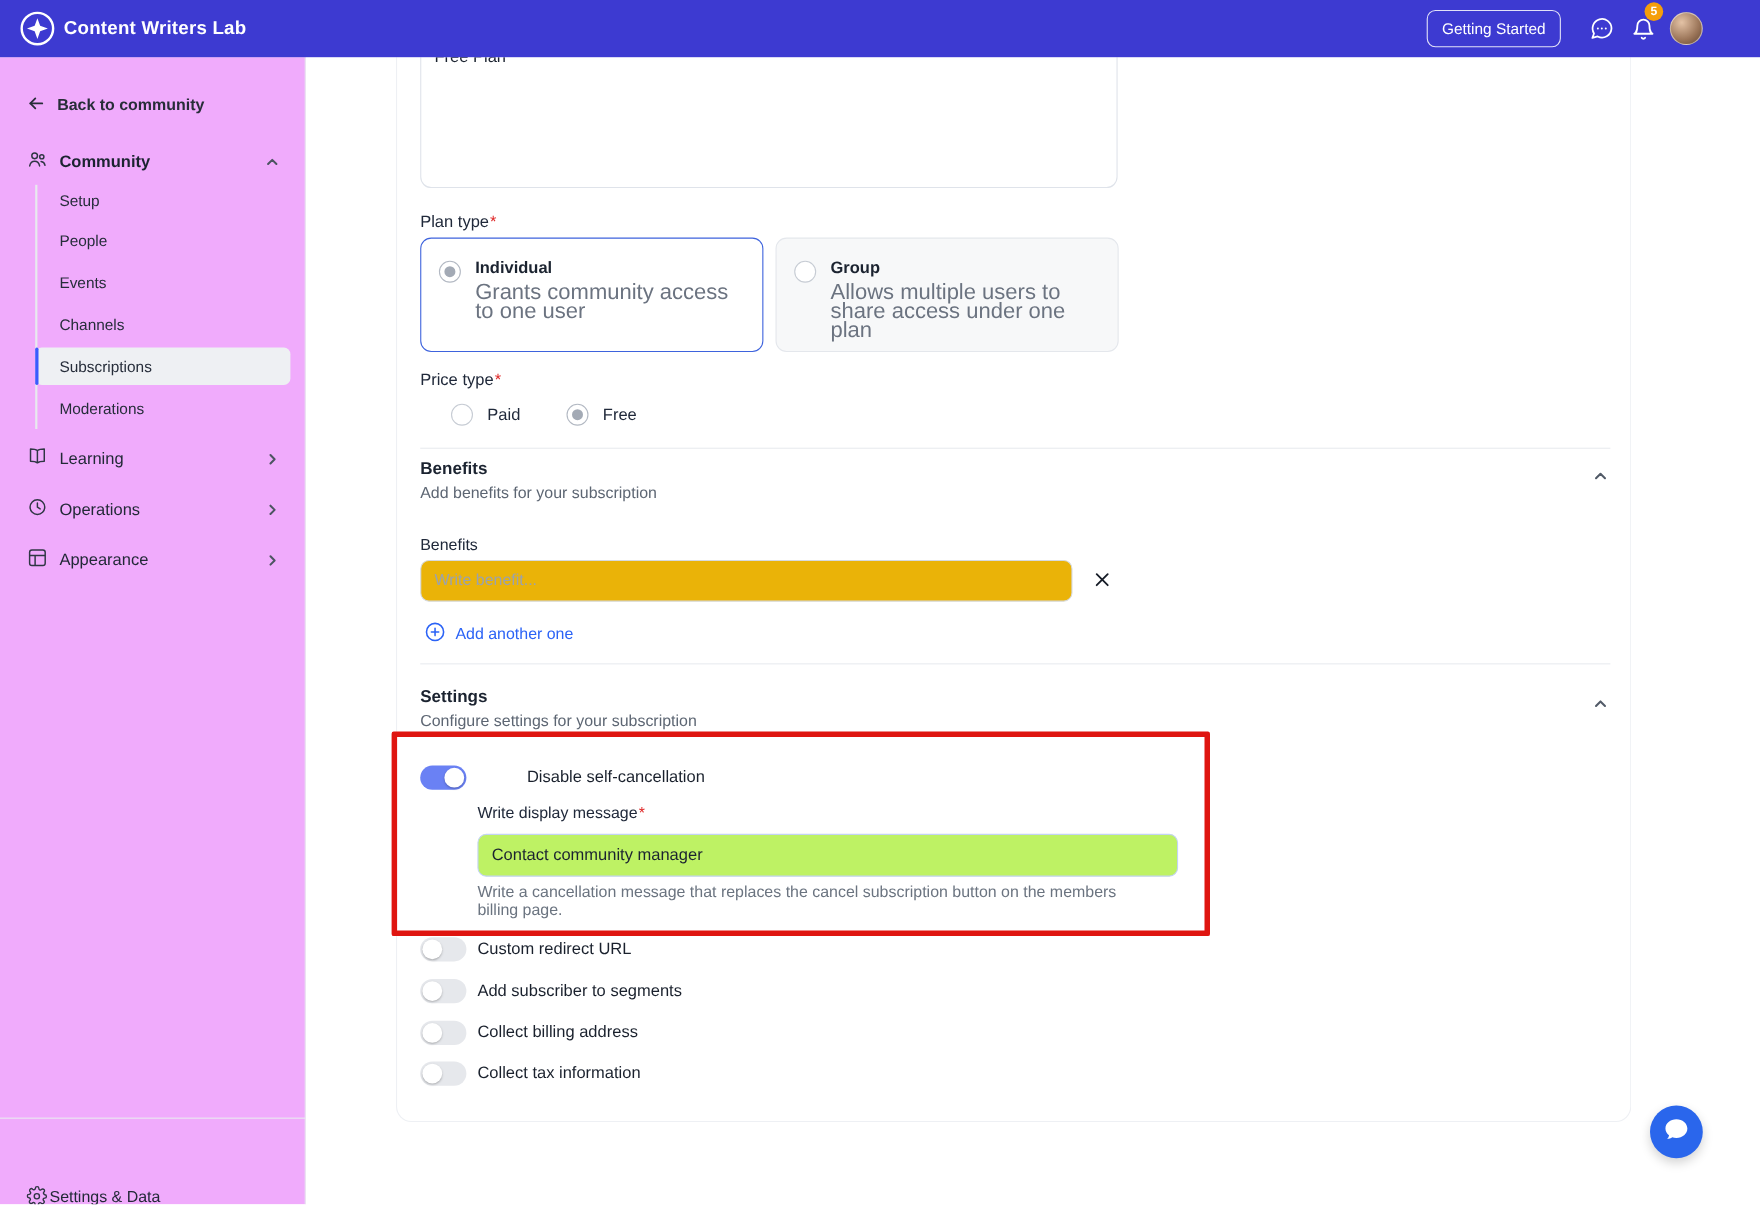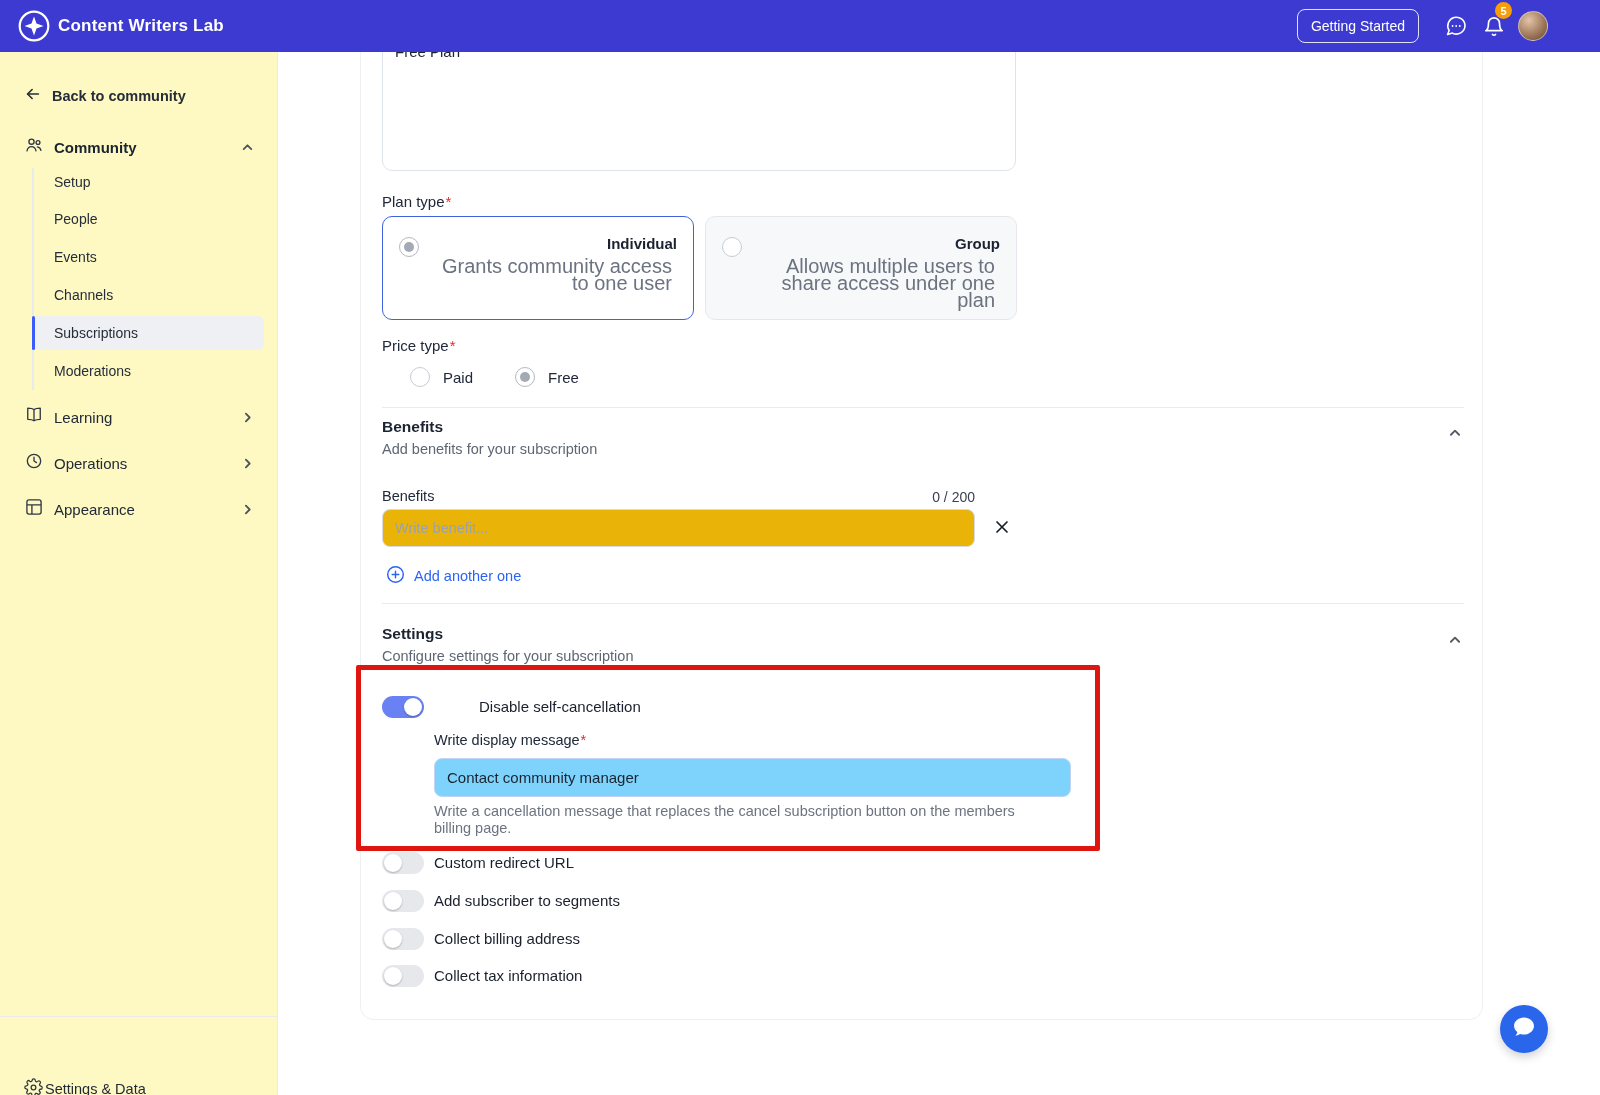--- a/index.html
+++ b/index.html
@@ -15,21 +15,21 @@
       font-size:14px;font-weight:500;display:flex;align-items:center;justify-content:center;cursor:pointer;
       font-family:"Liberation Sans",sans-serif;}
   .hdr-chat{position:absolute;left:1444px;top:14px;width:24px;height:24px;cursor:pointer;}
   .hdr-bell{position:absolute;left:1483px;top:16px;width:22px;height:22px;cursor:pointer;}
   .badge{position:absolute;left:1495px;top:2px;min-width:17px;height:17px;border-radius:9px;background:#f59e0b;
       color:#fff;font-size:11px;font-weight:700;display:flex;align-items:center;justify-content:center;z-index:31;}
   .avatar{position:absolute;left:1518px;top:11px;width:30px;height:30px;border-radius:50%;cursor:pointer;
       background:radial-gradient(circle at 35% 30%, #e4c3a6, #9a7458 60%, #5f4330 100%);border:1px solid rgba(255,255,255,.5);box-sizing:border-box;}
 
   
-  .sidebar{position:absolute;top:52px;left:0;width:278px;height:1043px;background:#fef9c3;border-right:1px solid #e9ebef;box-sizing:border-box;z-index:20;}
+  .sidebar{position:absolute;top:52px;left:0;width:278px;height:1043px;background:#f0abfc;border-right:1px solid #e9ebef;box-sizing:border-box;z-index:20;}
   .back-link{position:absolute;left:24px;top:33px;display:flex;align-items:center;gap:10px;cursor:pointer;
       font-size:14.5px;font-weight:600;color:#272d38;}
   .nav-head{position:absolute;left:24px;top:83px;width:230px;height:24px;display:flex;align-items:center;cursor:pointer;}
   .nav-head .lbl{margin-left:10px;font-size:15px;font-weight:700;color:#1b2330;flex:1;}
   .tree-line{position:absolute;left:32px;top:116px;width:2px;height:222px;background:#e8eaee;}
   .sub-item{position:absolute;left:40px;width:224px;height:34px;display:flex;align-items:center;cursor:pointer;
       font-size:14px;color:#262d3a;padding-left:14px;box-sizing:border-box;border-radius:6px;}
   .sub-item.active{left:32px;width:232px;padding-left:22px;background:#eef0f3;font-weight:500;}
   .active-bar{position:absolute;left:32px;top:264px;width:3px;height:34px;background:#3b5bfd;border-radius:2px;z-index:2;}
   .nav-item{position:absolute;left:24px;width:230px;height:26px;display:flex;align-items:center;cursor:pointer;}
@@ -44,21 +44,21 @@
   .panel{position:absolute;left:82px;top:-20px;width:1123px;height:988px;box-sizing:border-box;
       border:1px solid #eef0f4;border-top:none;border-radius:0 0 14px 14px;background:#fff;}
 
   .planname-box{position:absolute;left:104px;top:-50px;width:634px;height:169px;box-sizing:border-box;
       border:1px solid #dfe3ea;border-radius:10px;background:#fff;cursor:text;}
   .planname-text{position:absolute;left:12px;top:40px;font-size:15px;color:#1b2330;}
 
   .field-label{position:absolute;font-size:15px;color:#20293a;}
   .req{color:#e02d2d;margin-left:1px;}
 
-  .cards{position:absolute;left:104px;top:164px;display:flex;gap:11px;text-align:right;}
+  .cards{position:absolute;left:104px;top:164px;display:flex;gap:11px;}
   .card{width:312px;height:104px;box-sizing:border-box;border-radius:10px;padding:18px 16px 0 16px;cursor:pointer;position:relative;}
   .card.selected{border:1px solid #3e63dd;background:#fff;}
   .card.plain{border:1px solid #e4e7ec;background:#f7f8f9;}
   .card .radio{position:absolute;left:16px;top:20px;}
   .card-title{margin-left:33px;font-size:15px;font-weight:700;color:#1b2330;}
   .card-desc{margin-left:33px;margin-top:6px;font-size:20px;color:#6b7380;line-height:17px;width:240px;}
 
   .radio{width:20px;height:20px;border-radius:50%;box-sizing:border-box;border:1px solid #c7ccd4;background:#fff;display:inline-block;position:relative;cursor:pointer;flex:none;}
   .radio.checked{border-color:#b3b9c3;}
   .radio.checked::after{content:"";position:absolute;left:4px;top:4px;width:10px;height:10px;border-radius:50%;background:#a3aab5;}
@@ -86,21 +86,21 @@
 
   .toggle{position:absolute;width:42px;height:22px;border-radius:11px;background:#e6e8ec;cursor:pointer;}
   .toggle .knob{position:absolute;left:2px;top:2px;width:18px;height:18px;border-radius:50%;background:#fff;
       box-shadow:0 1px 2px rgba(0,0,0,.25);}
   .toggle.on{background:#6a81f4;}
   .toggle.on .knob{left:22px;}
   .toggle-label{position:absolute;left:156px;font-size:15px;color:#1a212d;}
 
   .msg-label{position:absolute;left:156px;top:680px;font-size:14.5px;color:#20293a;}
   .msg-input{position:absolute;left:156px;top:706px;width:637px;height:39px;box-sizing:border-box;
-      border:1px solid #c3d3f4;border-radius:8px;background:#7dd3fc;padding:0 12px;font-size:15px;color:#1b2330;
+      border:1px solid #c3d3f4;border-radius:8px;background:#bef264;padding:0 12px;font-size:15px;color:#1b2330;
       outline:none;font-family:"Liberation Sans",sans-serif;}
   .help-text{position:absolute;left:156px;top:751px;width:612px;font-size:14.5px;line-height:17px;color:#6b7480;}
 
   .chat-launcher{position:absolute;left:1222px;top:953px;width:48px;height:48px;border-radius:50%;background:#2a66ec;
       display:flex;align-items:center;justify-content:center;cursor:pointer;box-shadow:0 4px 10px rgba(0,0,0,.18);}
 </style>
 </head>
 <body>
 
 <div class="stage">
@@ -280,21 +280,20 @@
 
     <div class="sec-title" style="top:366px;">Benefits</div>
     <div class="sec-sub" style="top:389px;">Add benefits for your subscription</div>
     <div class="collapse" style="top:372px;">
       <svg width="14" height="14" viewBox="0 0 12 12" fill="none" stroke="#525b68" stroke-width="1.6" stroke-linecap="round" stroke-linejoin="round">
           <path d="M2.5 7.5L6 4l3.5 3.5"></path>
         </svg>
     </div>
 
     <div class="field-label" style="left:104px;top:436px;font-size:14.5px;">Benefits</div>
-    <div class="counter">0 / 200</div>
     <input class="benefit-input" placeholder="Write benefit..." style="">
     <span class="clear-x">
       <svg width="18" height="18" viewBox="0 0 18 18" fill="none" stroke="#171d28" stroke-width="1.7" stroke-linecap="round">
           <path d="M4 4l10 10M14 4L4 14"></path>
         </svg>
     </span>
     <div class="add-link">
       <span>
         <svg width="19" height="19" viewBox="0 0 20 20" fill="none" stroke="#2b63f6" stroke-width="1.5" stroke-linecap="round">
             <circle cx="10" cy="10" r="8.2"></circle>

